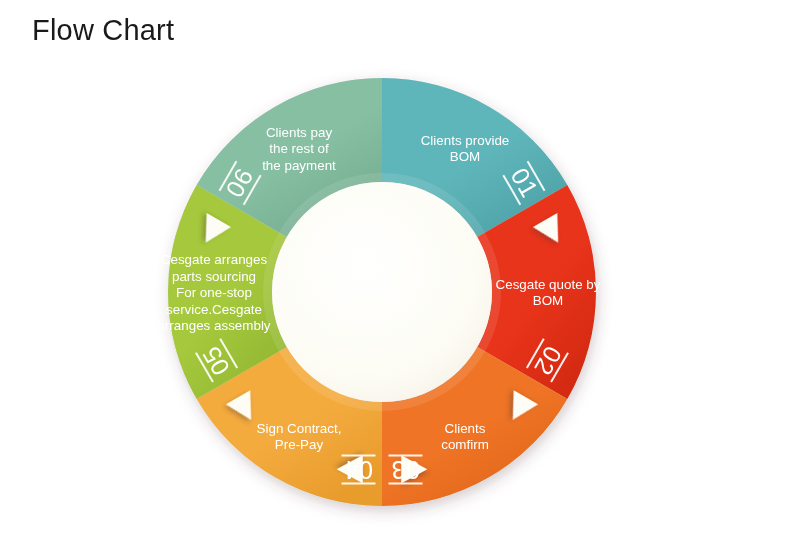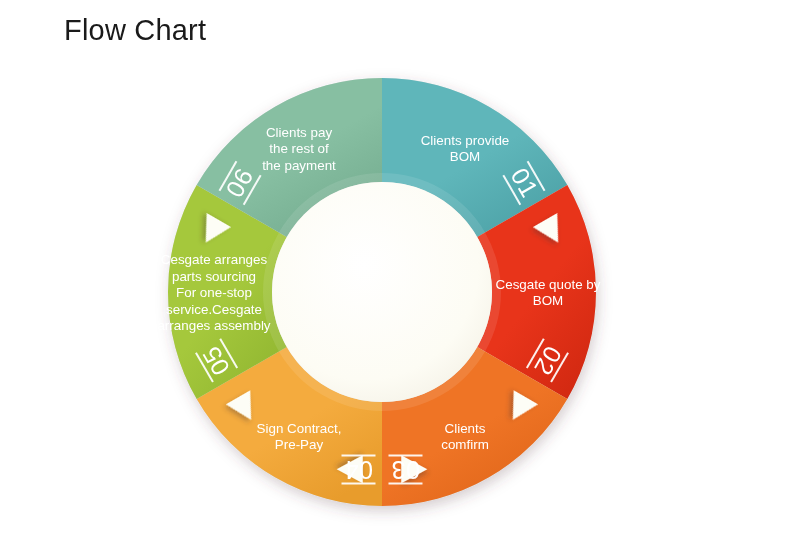--- a/index.html
+++ b/index.html
@@ -11,21 +11,20 @@
     position:relative;
   }
   #page-title{
     position:absolute;
     left:32px;top:14px;
     font-size:29px;
     font-weight:400;
     color:#1a1a1a;
     letter-spacing:.2px;
     white-space:nowrap;
-    margin-left:32px;
   }
   #chart-stage{
     position:absolute;
     left:0;top:0;
     width:800px;height:512px;
   }
   svg{display:block;}
   .seg-label{
     fill:#ffffff;
     font-family:"Liberation Sans","DejaVu Sans",sans-serif;

